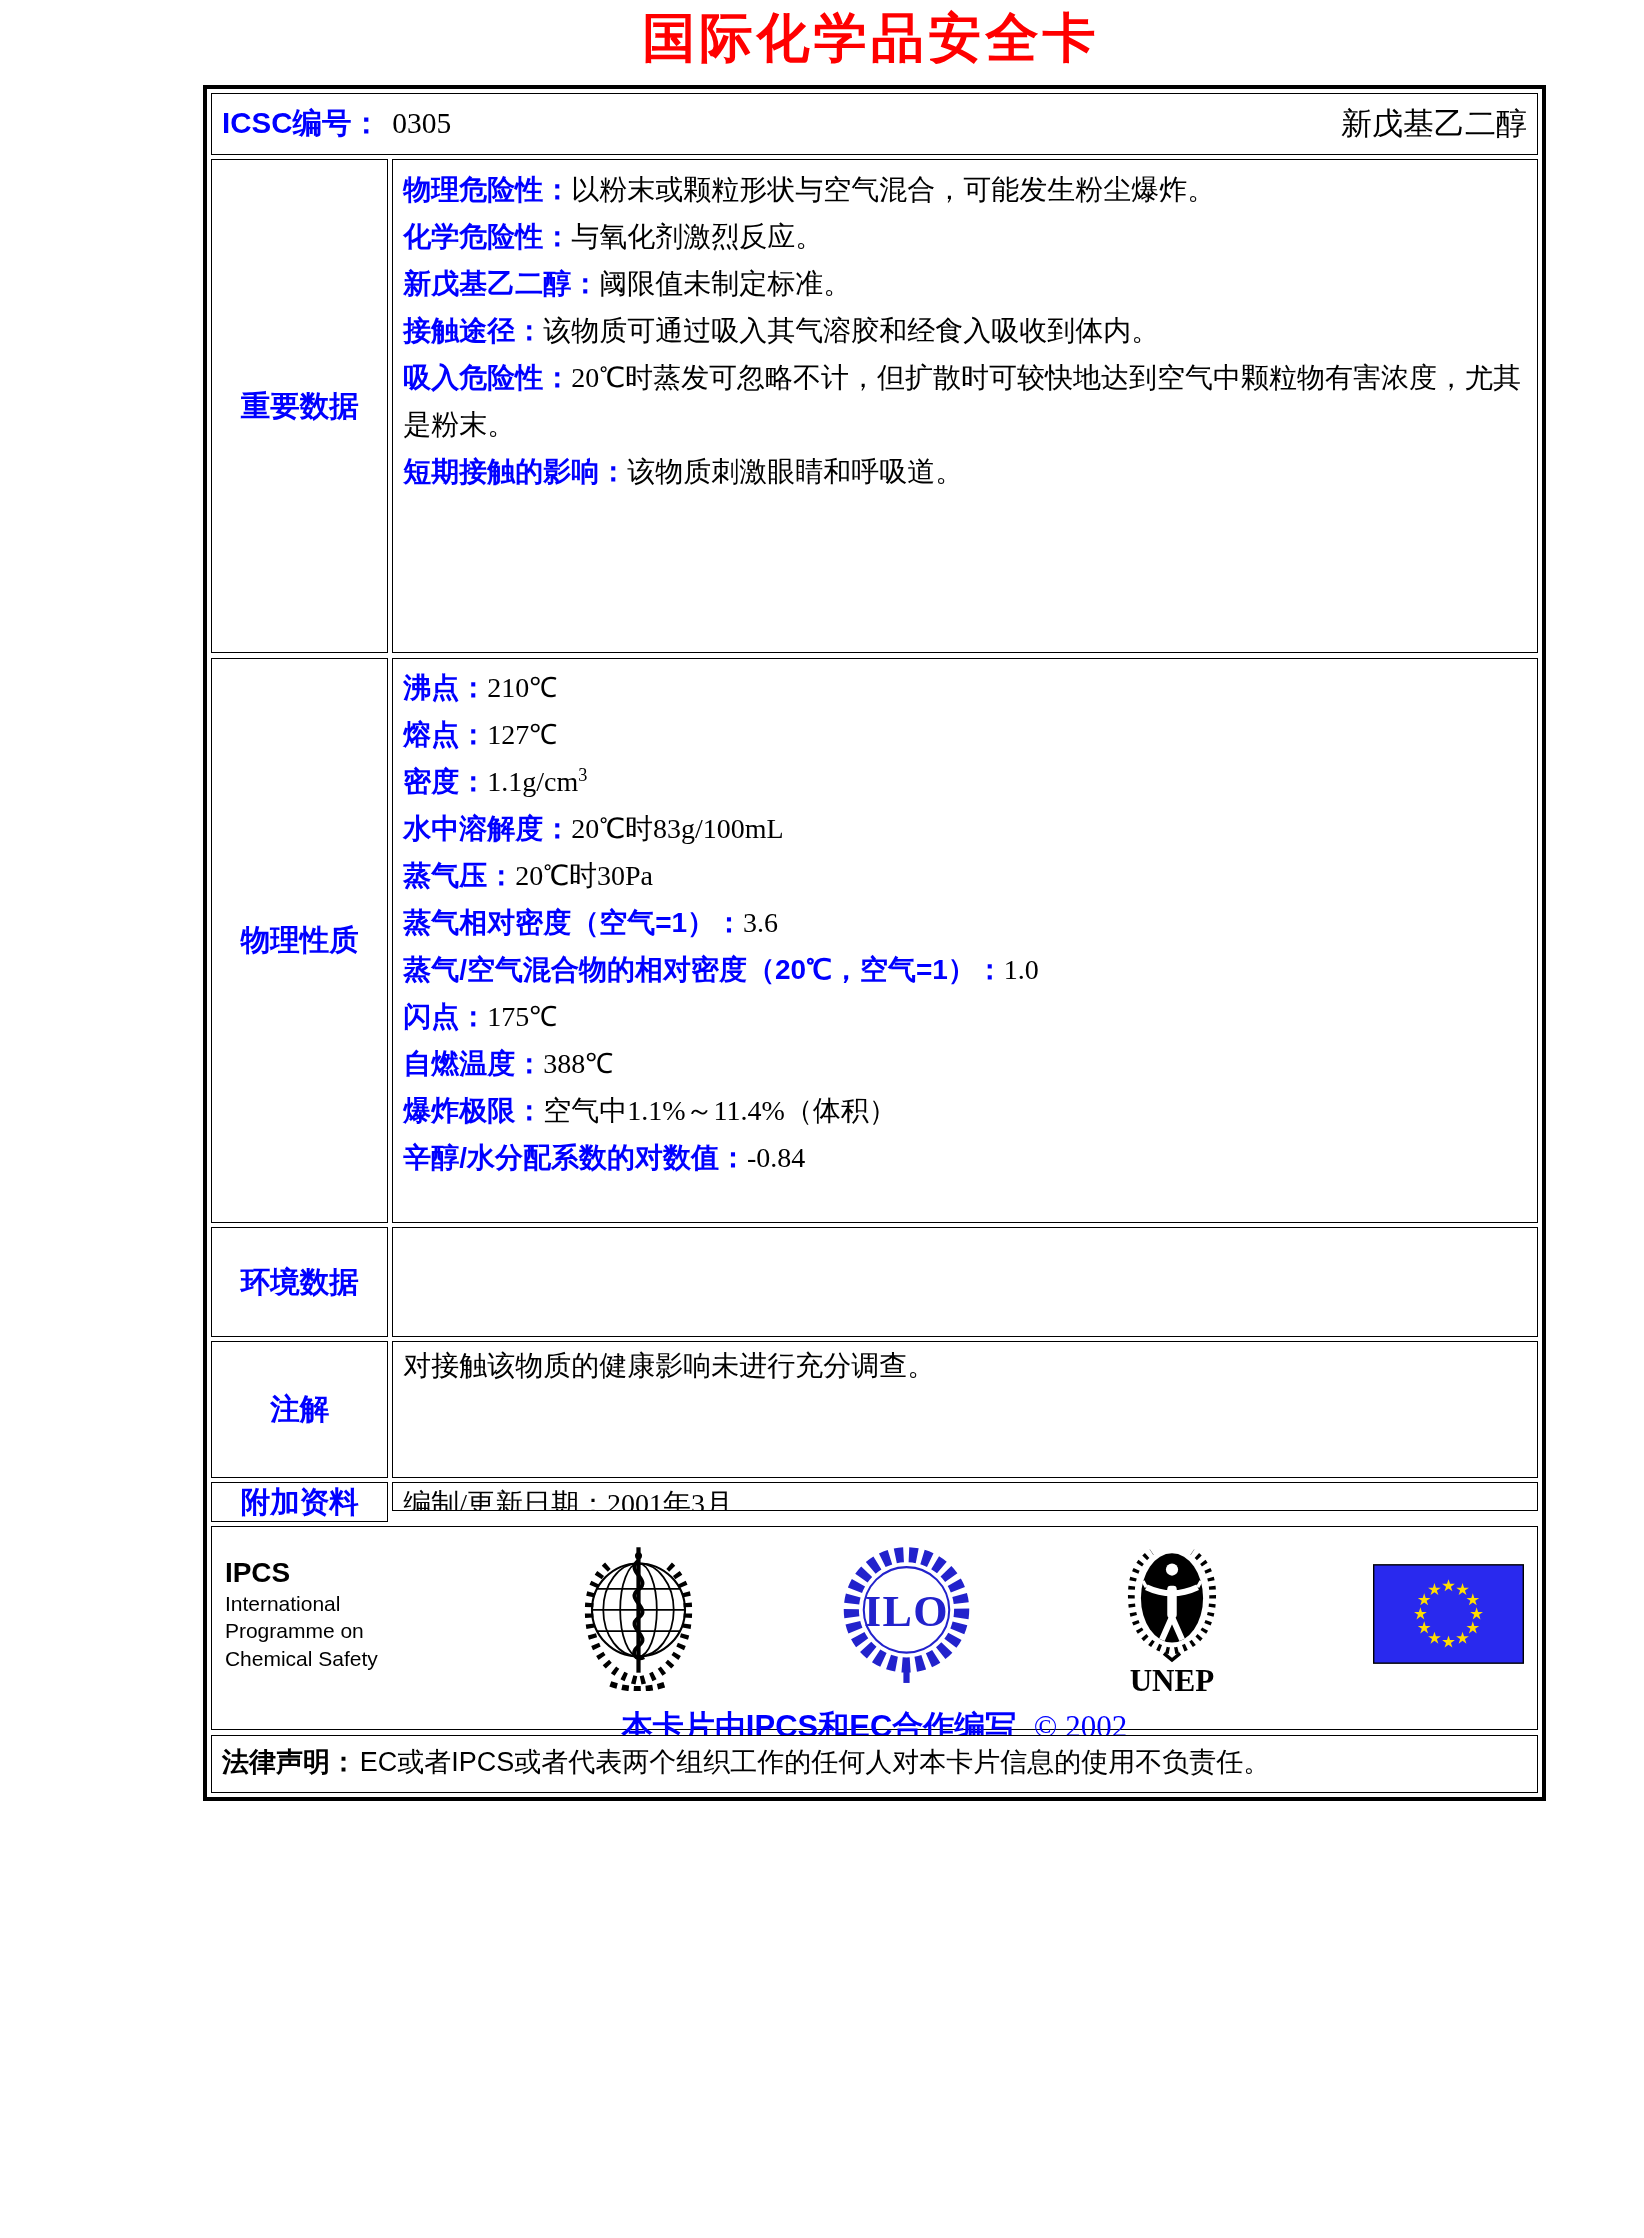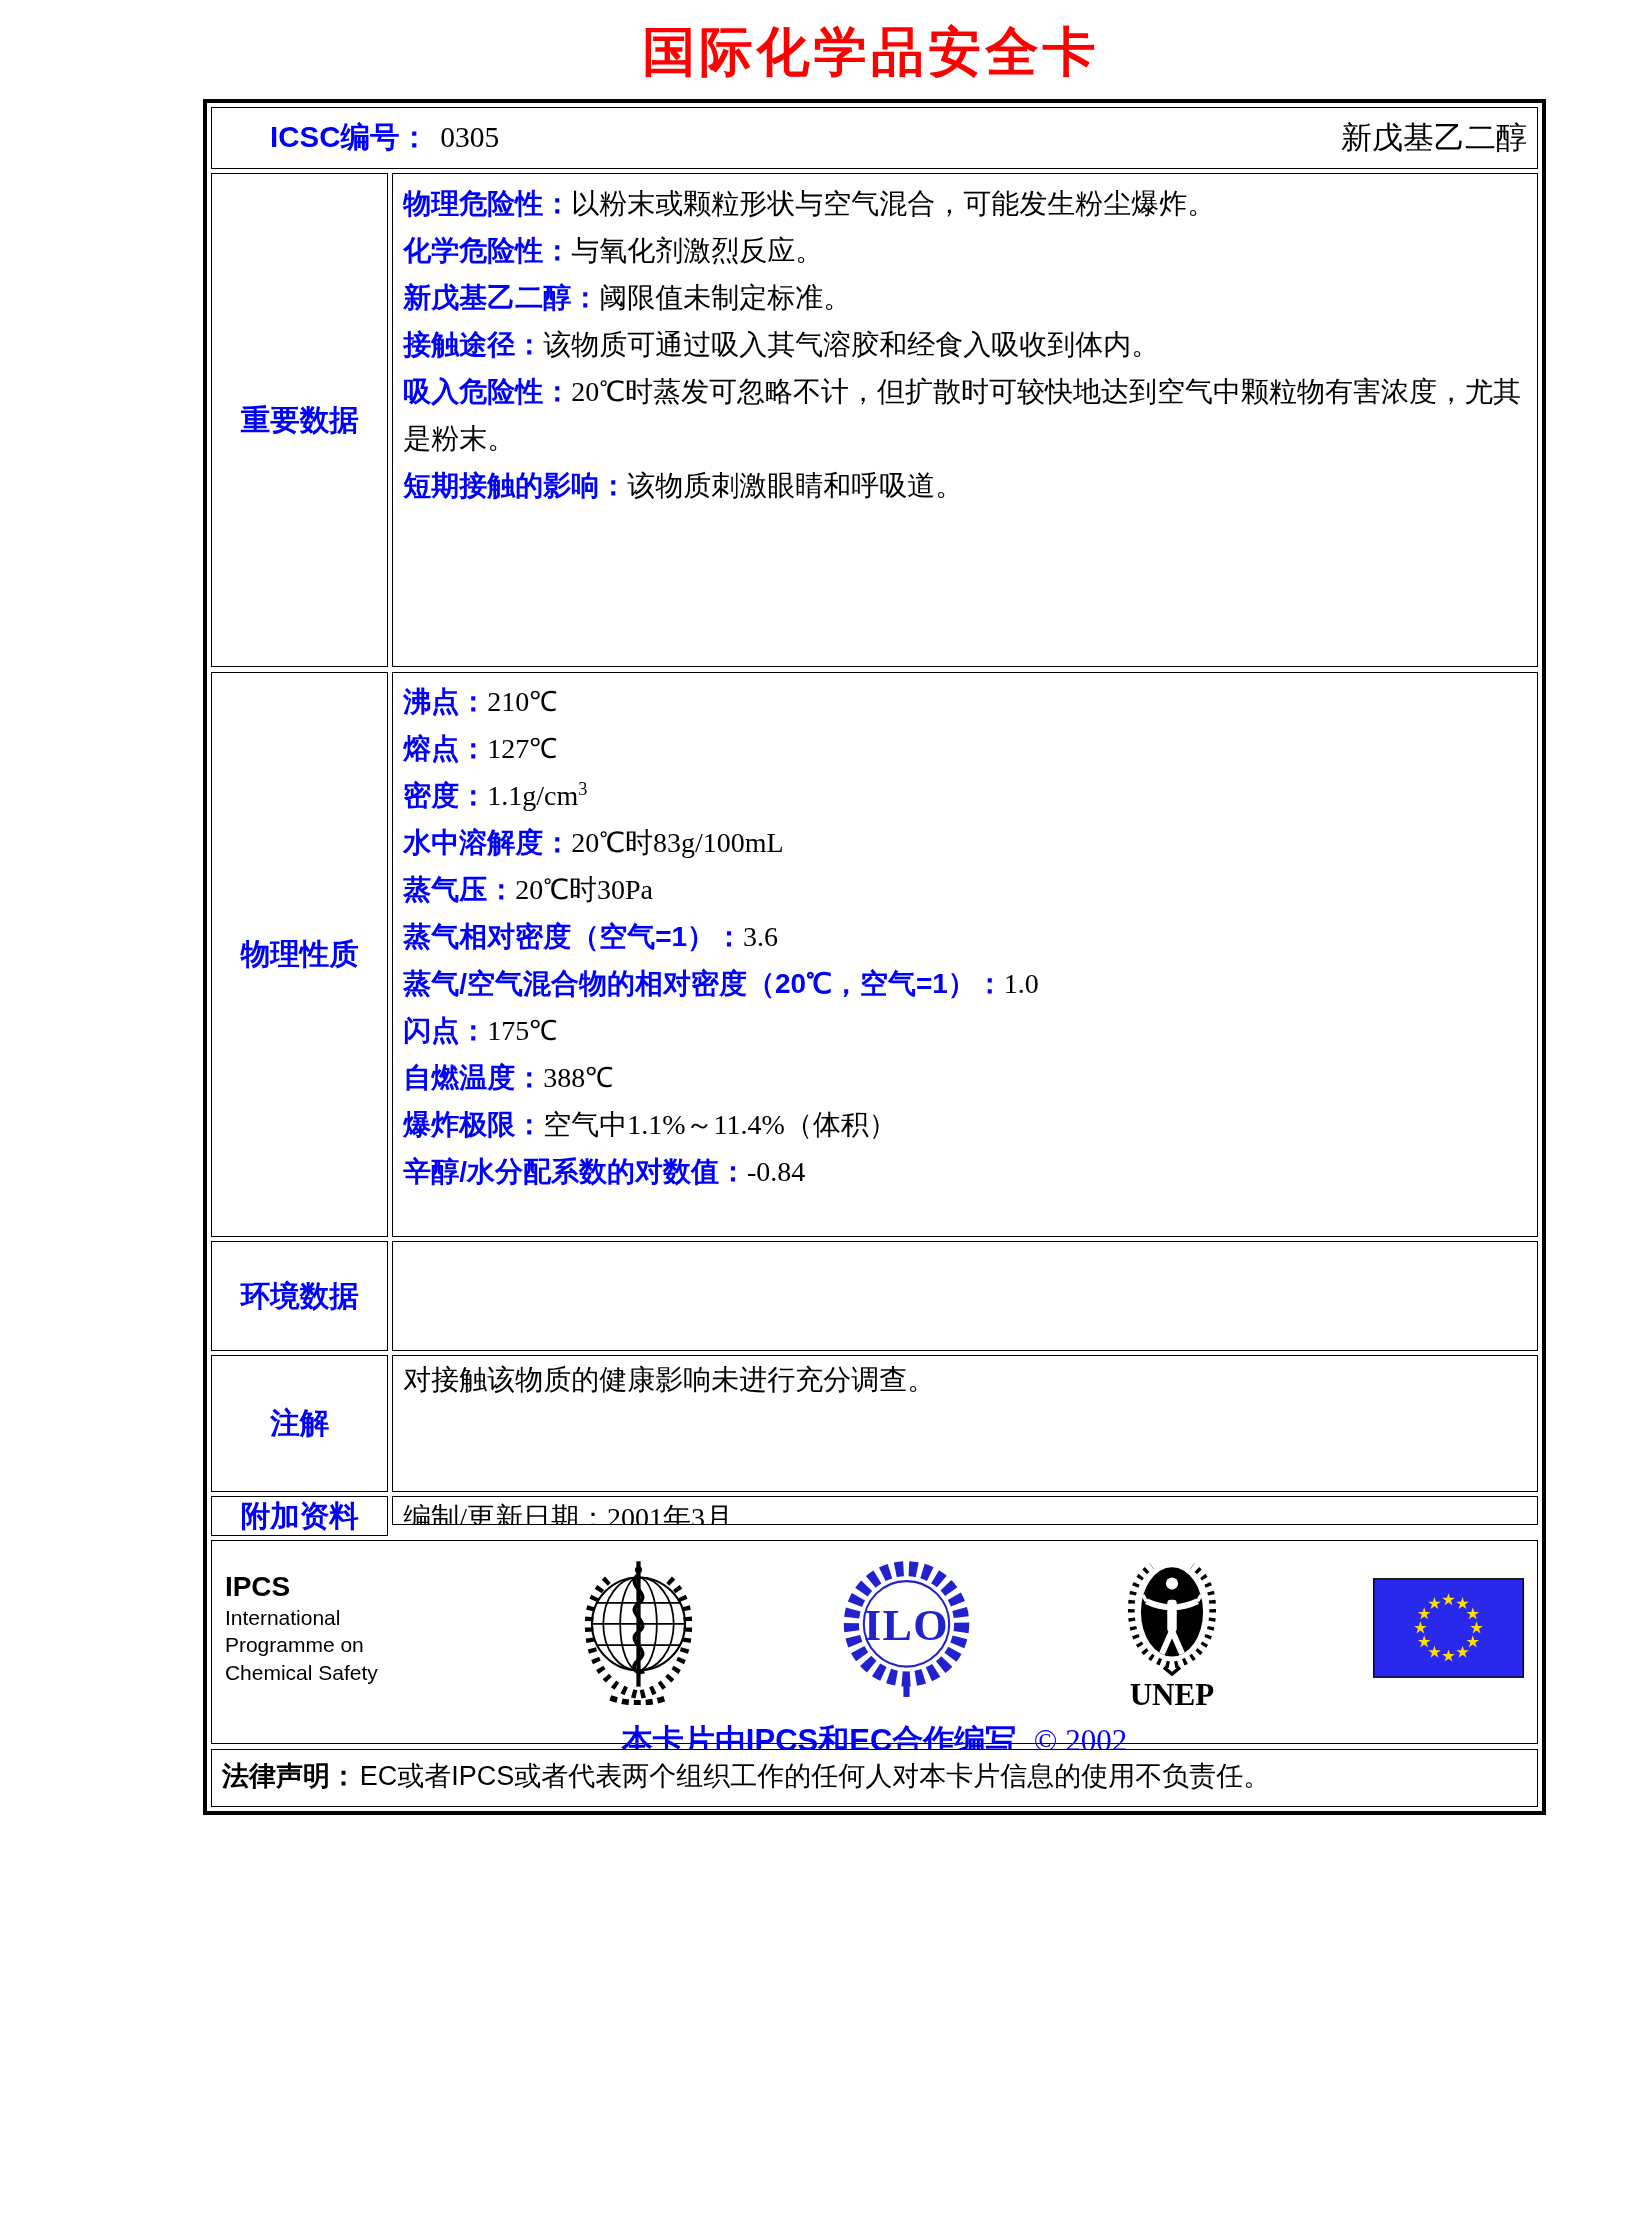--- a/index.html
+++ b/index.html
@@ -6,21 +6,21 @@
     --blue:#0000FF; --red:#FF0000; --ink:#000000;
     --eu-blue:#2929EE; --star:#FFDD00; --ilo-blue:#2222CC;
   }
   *{box-sizing:border-box;}
   html,body{margin:0;padding:0;}
   body{
     width:1644px;height:2239px;background:#ffffff;
     font-family:"Liberation Serif",serif;color:var(--ink);
   }
   .page-title{
-    margin:20px 0 14px 204px;width:1334px;text-align:center;
+    margin:6px 0 14px 204px;width:1334px;text-align:center;
     font-family:"Liberation Serif",serif;font-weight:bold;
     font-size:53px;line-height:65px;color:var(--red);letter-spacing:4.2px;
   }
   .card{
     margin-left:203px;width:1343px;
     border:4.9px solid #000;padding:4.2px;background:#fff;
   }
   .row{display:flex;gap:4.2px;}
   .row + .row{margin-top:4.2px;}
   .cell{border:1.4px solid #000;background:#fff;}
@@ -28,21 +28,21 @@
     flex:0 0 177px;display:flex;align-items:center;justify-content:center;
     color:var(--blue);font-family:"Liberation Sans",sans-serif;
     font-weight:bold;font-size:29.5px;text-align:center;line-height:38px;
   }
   .content-cell{flex:1 1 auto;padding:5.6px 9.8px;overflow:hidden;}
   
   .header-cell{
     flex:1 1 auto;height:62px;display:flex;align-items:center;
     justify-content:space-between;padding:0 9.8px;
   }
-  .icsc-label{color:var(--blue);font-family:"Liberation Sans",sans-serif;font-weight:bold;font-size:29.5px;margin-left:48px;}
+  .icsc-label{color:var(--blue);font-family:"Liberation Sans",sans-serif;font-weight:bold;font-size:29.5px;}
   .icsc-number{font-family:"Liberation Serif",serif;font-size:29.5px;margin-left:11.3px;}
   .chem-name{font-family:"Liberation Serif",serif;font-size:31px;}
   
   .prop-line{font-size:28px;line-height:47px;}
   .plbl{color:var(--blue);font-family:"Liberation Sans",sans-serif;font-weight:bold;}
   .pval{color:var(--ink);font-family:"Liberation Serif",serif;}
   .prop-line sup{font-size:18.3px;line-height:0;}
   .row-important .content-cell{height:494px;}
   .row-physical  .content-cell{height:565px;}
   .row-env       .content-cell{height:110px;}

